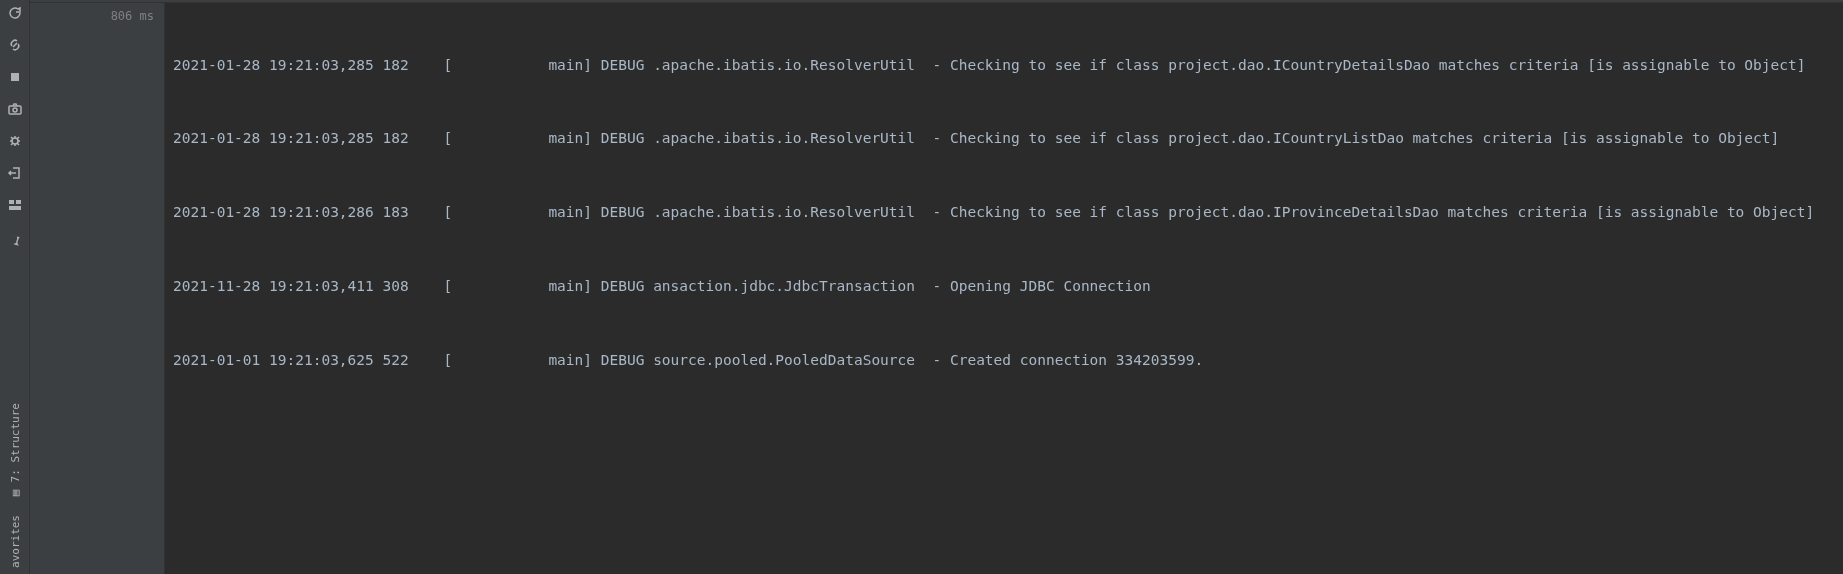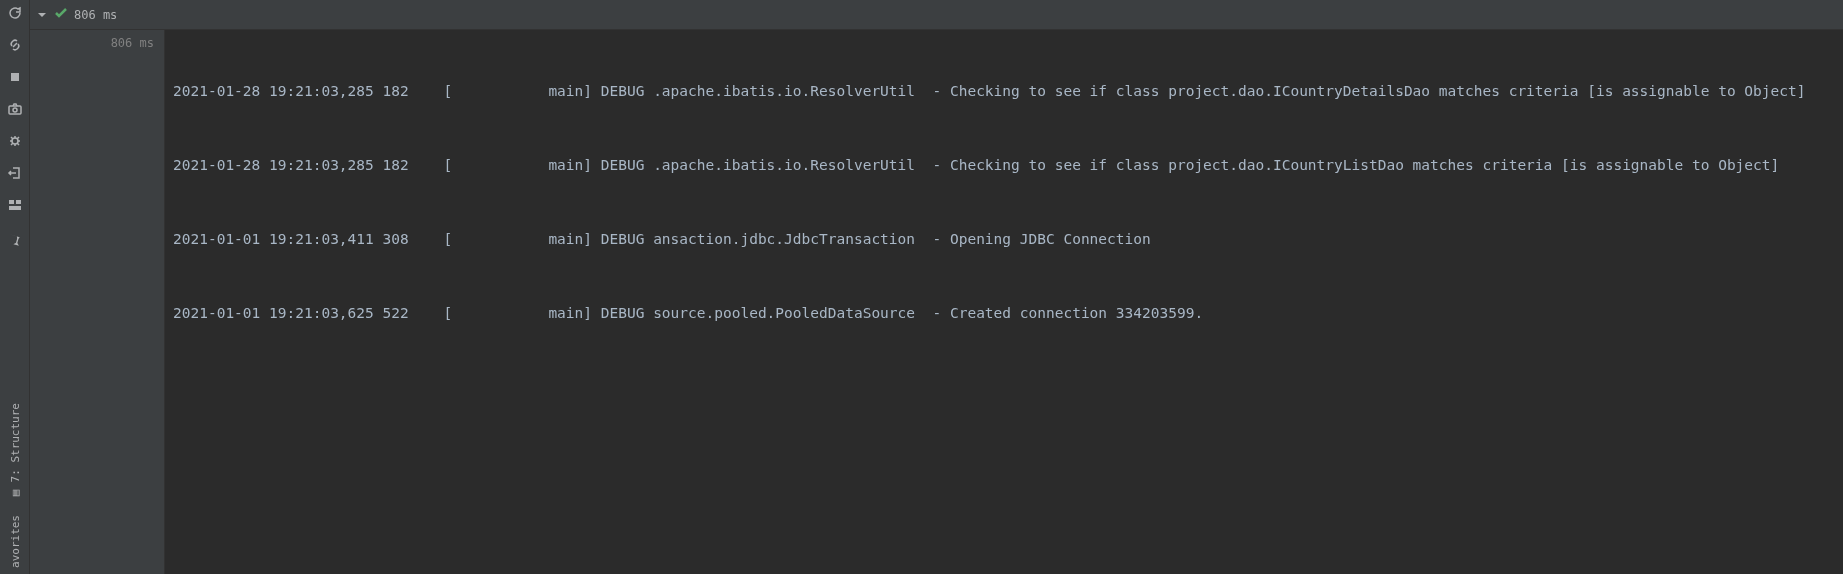--- a/index.html
+++ b/index.html
@@ -194,21 +194,22 @@
     </span>
     <span class="duration">806 ms</span>
   </div>
   <div class="content-row">
     <div class="test-tree">
       <div class="tree-item">806 ms</div>
     </div>
     <div class="console">
       <div class="log-line">2021-01-28 19:21:03,285 182    [           main] DEBUG .apache.ibatis.io.ResolverUtil  - Checking to see if class project.dao.ICountryDetailsDao matches criteria [is assignable to Object]</div>
       <div class="log-line">2021-01-28 19:21:03,285 182    [           main] DEBUG .apache.ibatis.io.ResolverUtil  - Checking to see if class project.dao.ICountryListDao matches criteria [is assignable to Object]</div>
-      <div class="log-line">2021-01-01 19:21:03,411 308    [           main] DEBUG ansaction.jdbc.JdbcTransaction  - Opening JDBC Connection</div>
+      <div class="log-line">2021-01-28 19:21:03,286 183    [           main] DEBUG .apache.ibatis.io.ResolverUtil  - Checking to see if class project.dao.IProvinceDetailsDao matches criteria [is assignable to Object]</div>
+      <div class="log-line">2021-11-28 19:21:03,411 308    [           main] DEBUG ansaction.jdbc.JdbcTransaction  - Opening JDBC Connection</div>
       <div class="log-line">2021-01-01 19:21:03,625 522    [           main] DEBUG source.pooled.PooledDataSource  - Created connection 334203599.</div>
       
       
       
       
       
       
     </div>
   </div>
 </div>

